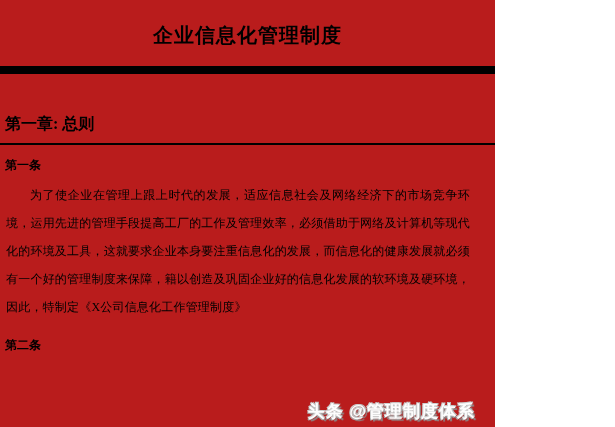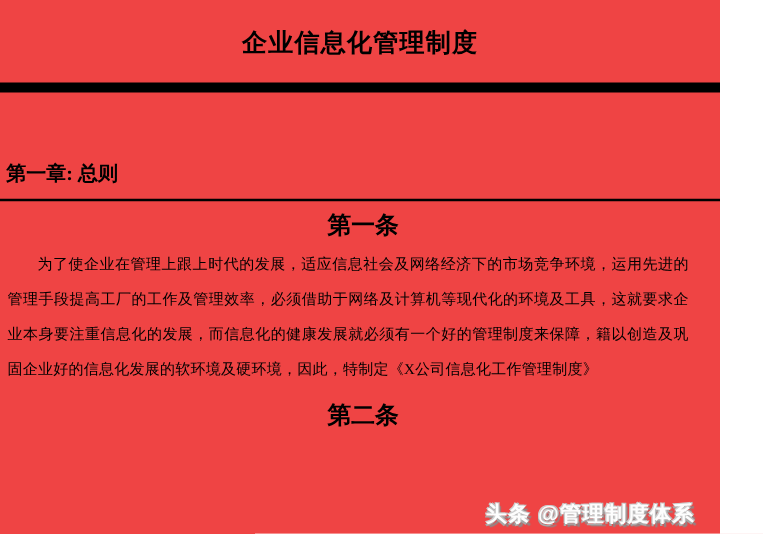--- a/index.html
+++ b/index.html
@@ -1,20 +1,20 @@
 <!DOCTYPE html>
 <html><head>
 <meta charset="utf-8">
 <style>
   html, body { margin: 0; padding: 0; background: #ffffff; }
   .page {
     position: relative;
-    width: 576px;
+    width: 495px;
     height: 427px;
-    background: #ef4444;
+    background: #b91c1c;
     color: #000000;
     font-family: "Liberation Serif", serif;
     overflow: hidden;
   }
   .doc-title {
     padding-top: 21px;
     text-align: center;
     font-size: 20px;
     line-height: 28px;
     font-weight: bold;
@@ -22,33 +22,32 @@
   }
   .divider-bar {
     margin-top: 17px;
     width: 590px;
     height: 8px;
     background: #000000;
   }
   .chapter-heading {
     box-sizing: border-box;
     width: 590px;
-    margin-top: 56px;
+    margin-top: 40px;
     padding: 0 0 9px 5px;
     border-bottom: 2px solid #000000;
     font-size: 16px;
     line-height: 20px;
     font-weight: bold;
   }
   .article-heading {
     margin: 10px 0 0 5px;
-    font-size: 19px;
+    font-size: 12px;
     line-height: 20px;
     font-weight: bold;
-    text-align: center;
   }
   .article-heading.second { margin-top: 14px; }
   .para {
     margin: 6px 25px 0 6px;
     font-size: 12px;
     line-height: 28px;
     text-align: justify;
     text-justify: inter-ideograph;
     text-indent: 2em;
     letter-spacing: 0.2px;

